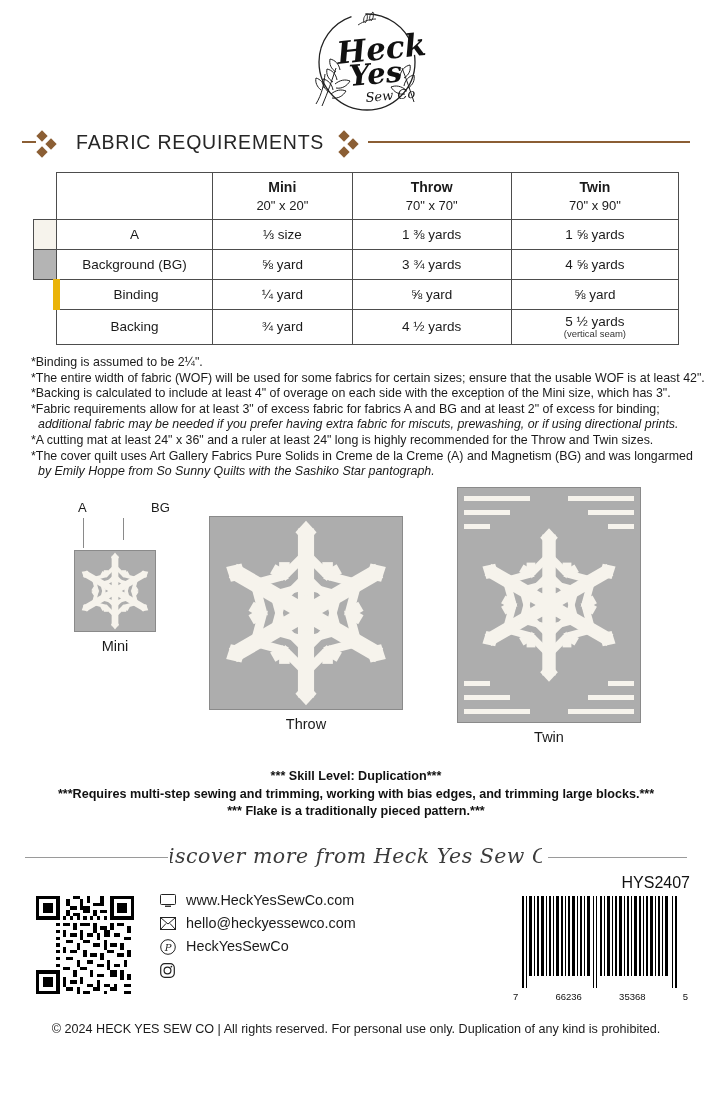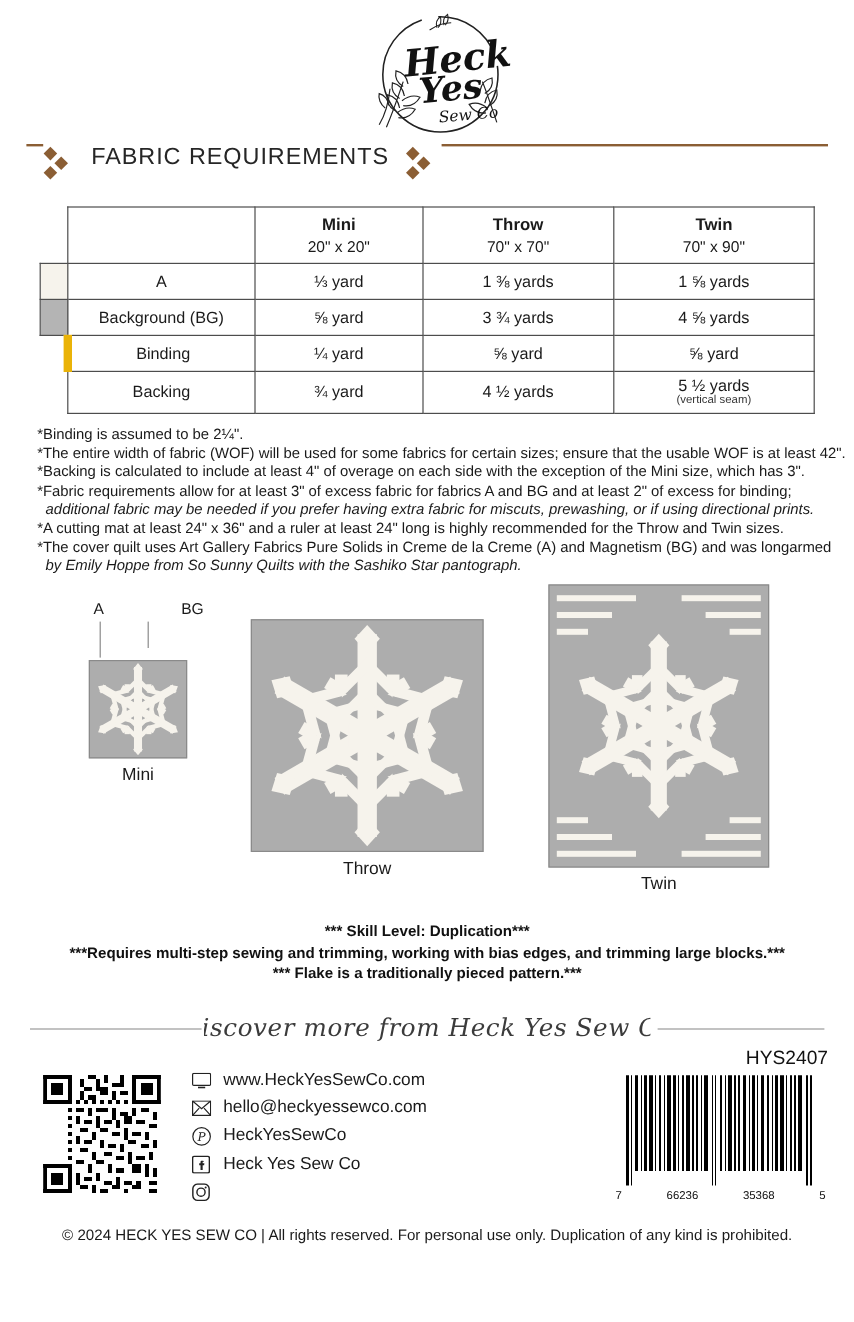--- a/index.html
+++ b/index.html
@@ -12,21 +12,21 @@
     overflow:hidden;
   }
   .page { position:relative; width:712px; height:1102px; }
 
   
   .logo-wrap { position:absolute; left:302px; top:6px; width:130px; height:112px; }
   .logo-wrap svg { display:block; }
 
   
   .sec-head { position:absolute; left:22px; top:120px; width:668px; height:44px;
-              display:flex; }
+              display:flex; align-items:center; }
   .rule-left { width:14px; height:2px; background:#8B5E34; }
   .orn { width:26px; height:28px; position:relative; flex:0 0 auto; }
   .orn i { position:absolute; width:8px; height:8px; background:#8B5E34;
            transform:rotate(45deg); display:block; }
   .orn i.a { left:2px; top:4px; }
   .orn i.b { left:11px; top:12px; }
   .orn i.c { left:2px; top:20px; }
   .title-box { position:relative; padding:0 10px; }
   .title-box .bar { height:2px; background:#8B5E34; }
   .title-box .txt { font-size:19.5px; letter-spacing:.8px; color:#262626;
@@ -183,21 +183,21 @@
       </td>
       <td class="size-h">
         <b>Twin</b>
         <span>70" x 90"</span>
       </td>
     </tr>
 
     <tr>
       <td class="sw swatch-a"></td>
       <td class="lbl cell">A</td>
-      <td class="cell">⅓ yard</td>
+      <td class="cell">⅓ size</td>
       <td class="cell">1 ⅜ yards</td>
       <td class="cell">1 ⅝ yards</td>
     </tr>
 
     <tr>
       <td class="sw swatch-bg"></td>
       <td class="lbl cell">Background (BG)</td>
       <td class="cell">⅝ yard</td>
       <td class="cell">3 ¾ yards</td>
       <td class="cell">4 ⅝ yards</td>
@@ -490,29 +490,20 @@
         <svg width="16" height="16" viewBox="0 0 16 16">
           <circle cx="8" cy="8" r="7.3" fill="none" stroke="#222"></circle>
           <text x="8" y="12" text-anchor="middle" font-family="'DejaVu Serif',serif" font-size="10" font-style="italic" fill="#222">P</text>
         </svg>
       </span>
       <span>HeckYesSewCo</span>
     </div>
     <div class="crow">
       <span class="cico">
         <svg width="15" height="15" viewBox="0 0 15 15">
-          <rect x="0.5" y="0.5" width="14" height="14" rx="1.5" fill="none" stroke="#222" stroke-width="1.2"></rect>
-          <path d="M9.3 4.2 h-1.1 c-0.7 0 -1.1 0.4 -1.1 1.1 V6.4 H6 v1.6 h1.1 V12 h1.8 V8 h1.2 l0.2 -1.6 H8.9 V5.6 c0 -0.3 0.1 -0.4 0.4 -0.4 h0.9 z" fill="#222"></path>
-        </svg>
-      </span>
-      <span>Heck Yes Sew Co</span>
-    </div>
-    <div class="crow">
-      <span class="cico">
-        <svg width="15" height="15" viewBox="0 0 15 15">
           <rect x="0.7" y="0.7" width="13.6" height="13.6" rx="4" fill="none" stroke="#222" stroke-width="1.2"></rect>
           <circle cx="7.5" cy="7.5" r="3.4" fill="none" stroke="#222" stroke-width="1.2"></circle>
           <circle cx="11.4" cy="3.6" r="0.85" fill="#222"></circle>
         </svg>
       </span>
     </div>
   </div>
 
   <div class="sku">HYS2407</div>
   <div class="barcode">

